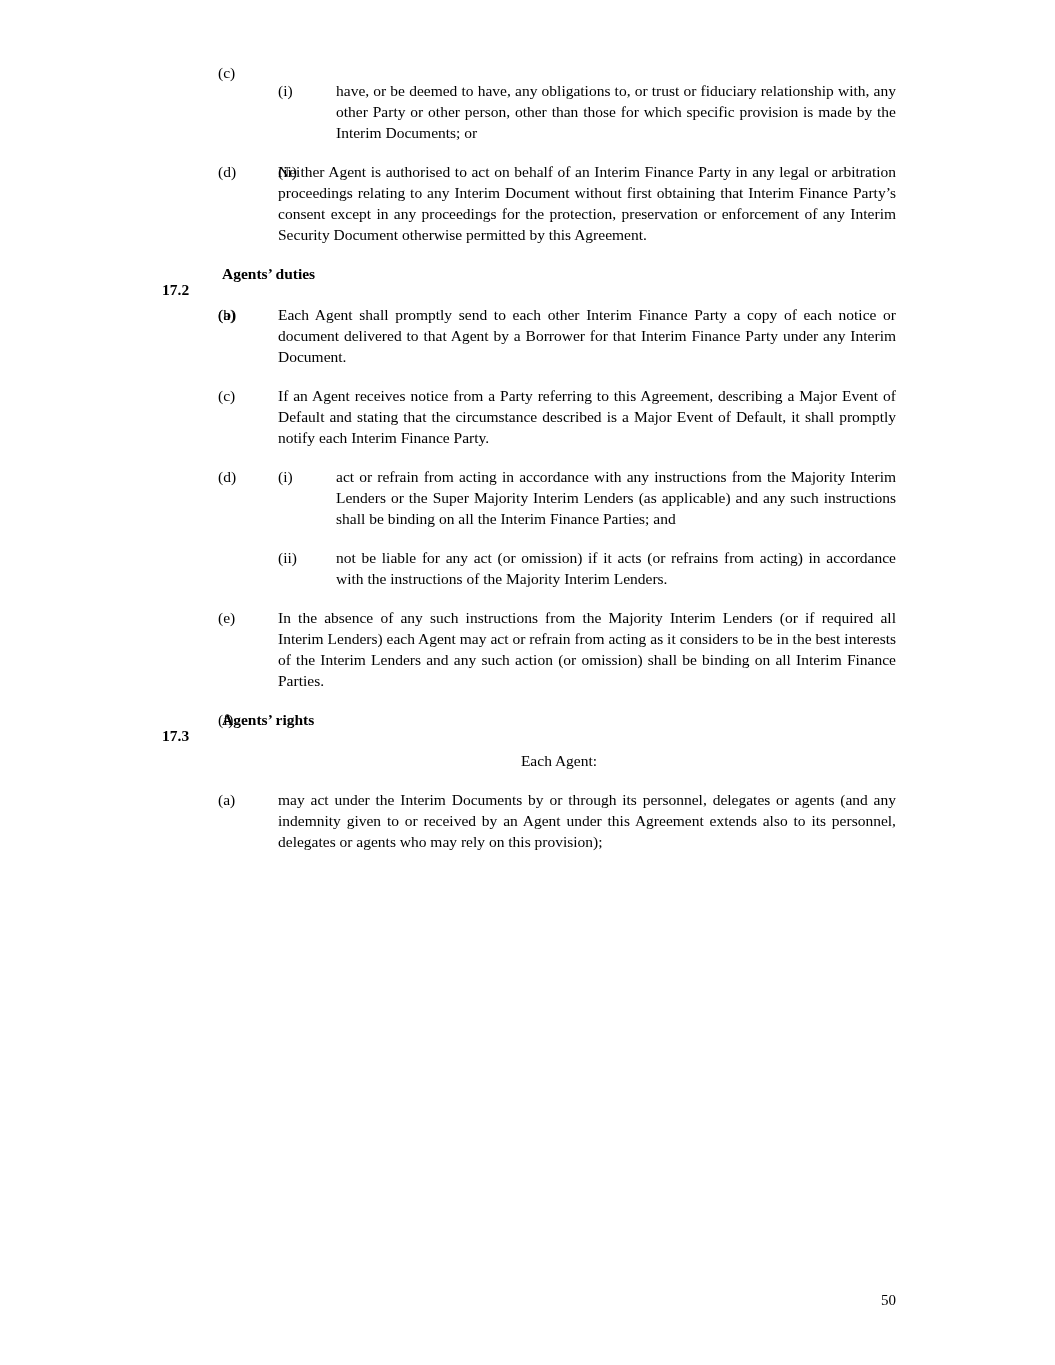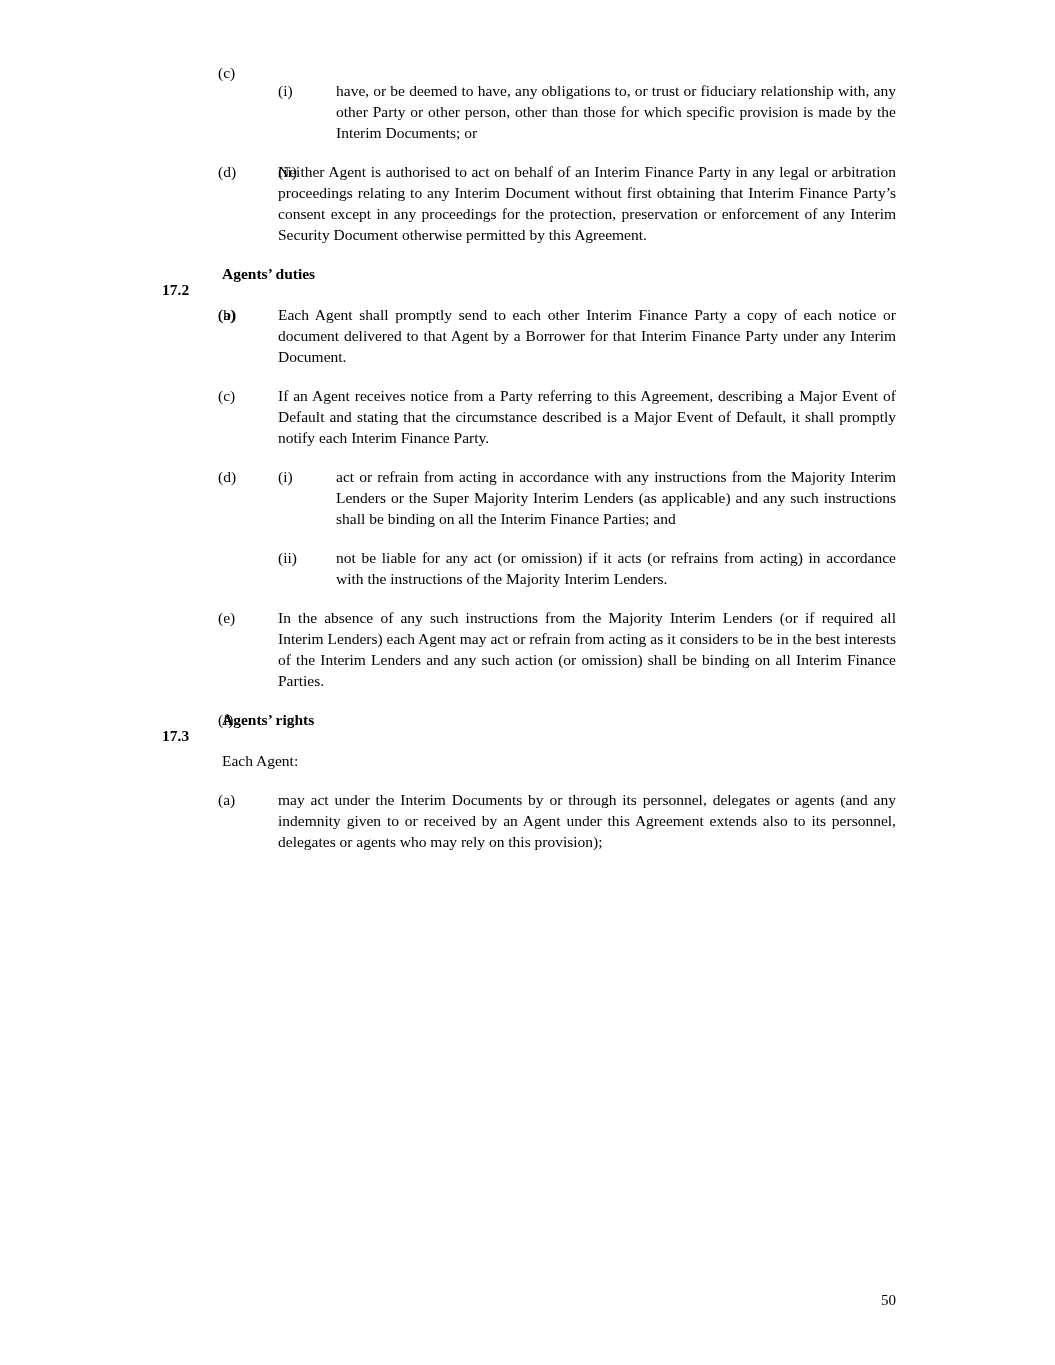--- a/index.html
+++ b/index.html
@@ -40,21 +40,21 @@
   .l2 { padding-left: 174px; }
   .l2 > .lbl { position: absolute; left: 116px; top: 0; }
   .heading {
     font-weight: bold;
     padding-left: 60px;
     margin-top: 5px;
     margin-bottom: 20px;
     text-align: left;
   }
   .heading > .num { position: absolute; left: 0; top: 16px; }
-  .plain { padding-left: 60px; text-align: left; }
+  .plain { padding-left: 60px; text-align: center; }
   .pagenum {
     position: absolute;
     left: 162px;
     width: 734px;
     bottom: 54px;
     text-align: right;
     font-size: 15px;
   }
 </style>
 </head>

